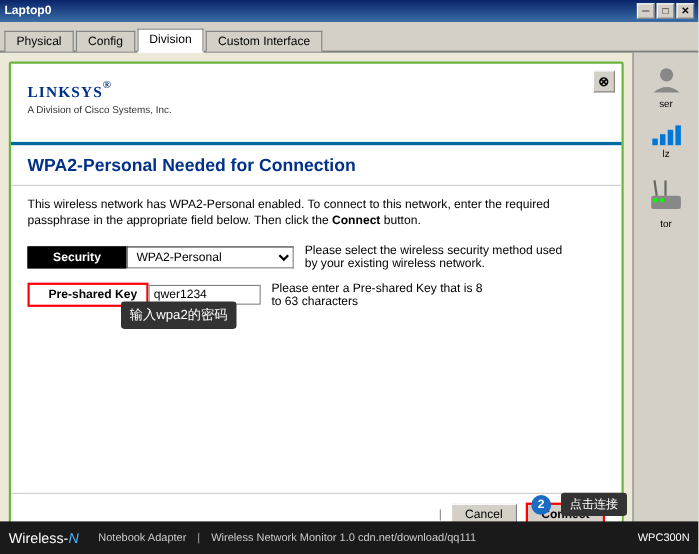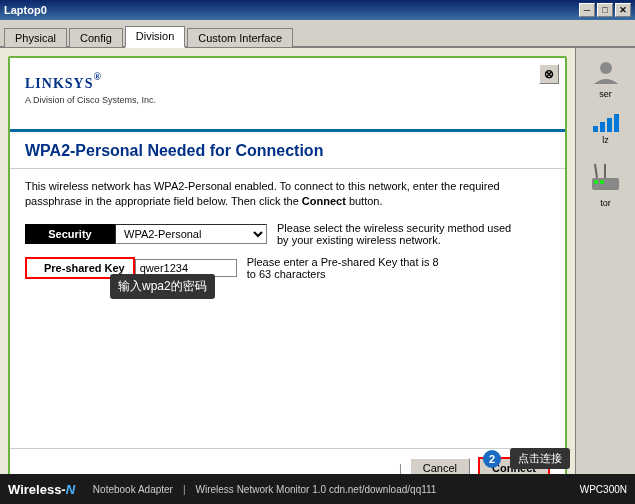--- a/index.html
+++ b/index.html
@@ -306,21 +306,21 @@
       right: 0;
     }
     .bottom-bar-logo {
       display: flex;
       align-items: baseline;
       gap: 0px;
       margin-right: 15px;
     }
     .wireless-n-text {
       font-size: 13px;
-      font-weight: bold;
+      font-weight: normal;
       color: #fff;
     }
     .bottom-bar-info {
       color: #ccc;
       font-size: 10px;
       text-align: right;
     }
     .bottom-bar-model {
       margin-left: auto;
       font-size: 10px;

